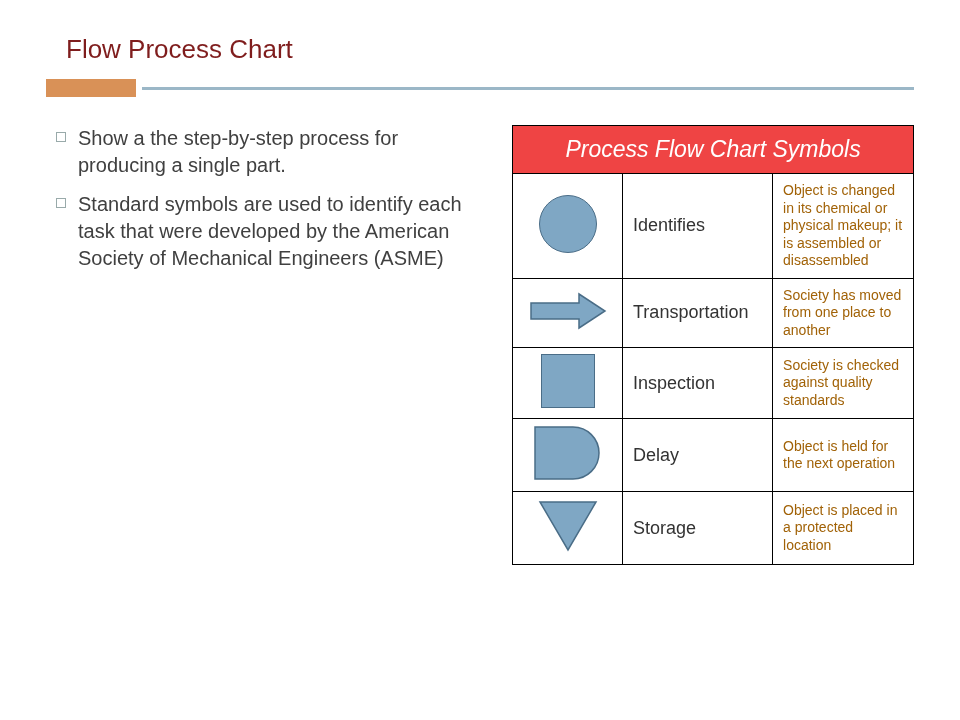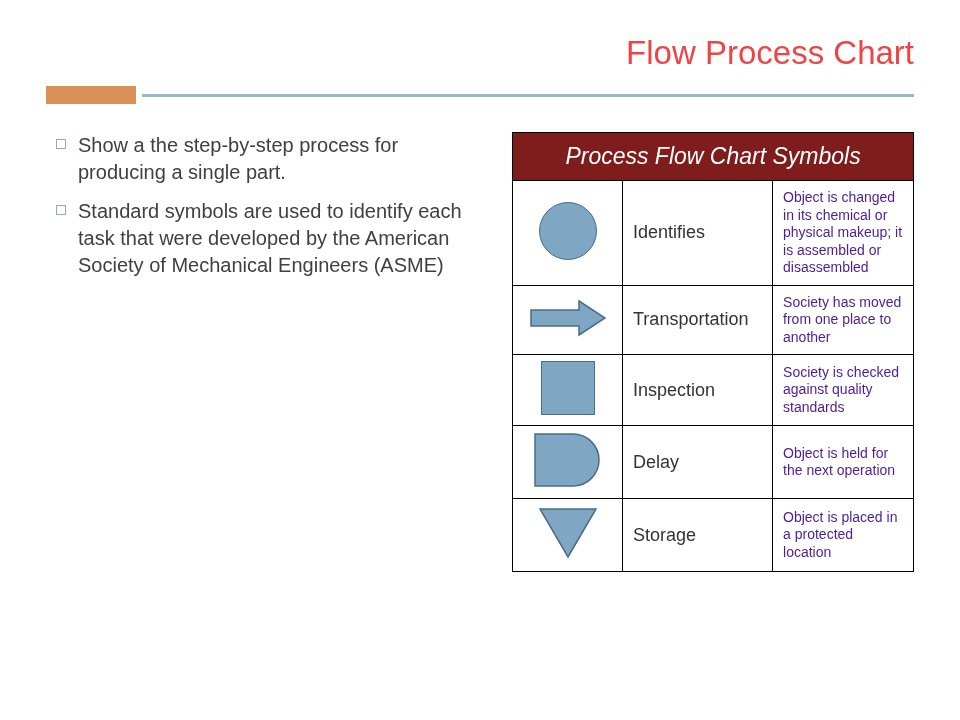--- a/index.html
+++ b/index.html
@@ -8,26 +8,25 @@
     height: 720px;
     background: #fff;
     font-family: "Century Gothic", "Futura", "Trebuchet MS", sans-serif;
     color: #333;
     position: relative;
   }
   .slide {
     padding: 34px 46px 30px 46px;
   }
   .title {
-    font-size: 33px;
+    font-size: 26px;
     font-weight: 400;
-    color: #ef4444;
+    color: #7f1d1d;
     margin-left: 20px;
     margin-bottom: 14px;
-    text-align: right;
   }
   .rule {
     display: flex;
     align-items: stretch;
     height: 18px;
     margin-bottom: 28px;
   }
   .rule .orange {
     width: 90px;
     background: #d99157;
@@ -89,21 +88,21 @@
     width: 9px;
     height: 9px;
     border: 1.5px solid #9aa;
     box-sizing: border-box;
   }
   table.symbols {
     border-collapse: collapse;
     width: 100%;
   }
   table.symbols th {
-    background: #7f1d1d;
+    background: #ef4444;
     color: #fff;
     font-style: italic;
     font-weight: 400;
     font-size: 23px;
     padding: 10px 8px;
     border: 1.5px solid #000;
     text-align: center;
   }
   table.symbols td {
     border: 1.5px solid #000;
@@ -115,21 +114,21 @@
     text-align: center;
     padding: 6px;
   }
   table.symbols td.name {
     width: 150px;
     font-size: 18px;
     color: #333;
   }
   table.symbols td.desc {
     font-size: 14px;
-    color: #4c1d95;
+    color: #a16207;
     line-height: 1.25;
   }
   .shape-circle {
     width: 58px; height: 58px; border-radius: 50%;
     background: #7fa7c4; border: 1.5px solid #4a6d87;
     display: inline-block;
   }
   .shape-square {
     width: 54px; height: 54px;
     background: #7fa7c4; border: 1.5px solid #4a6d87;

